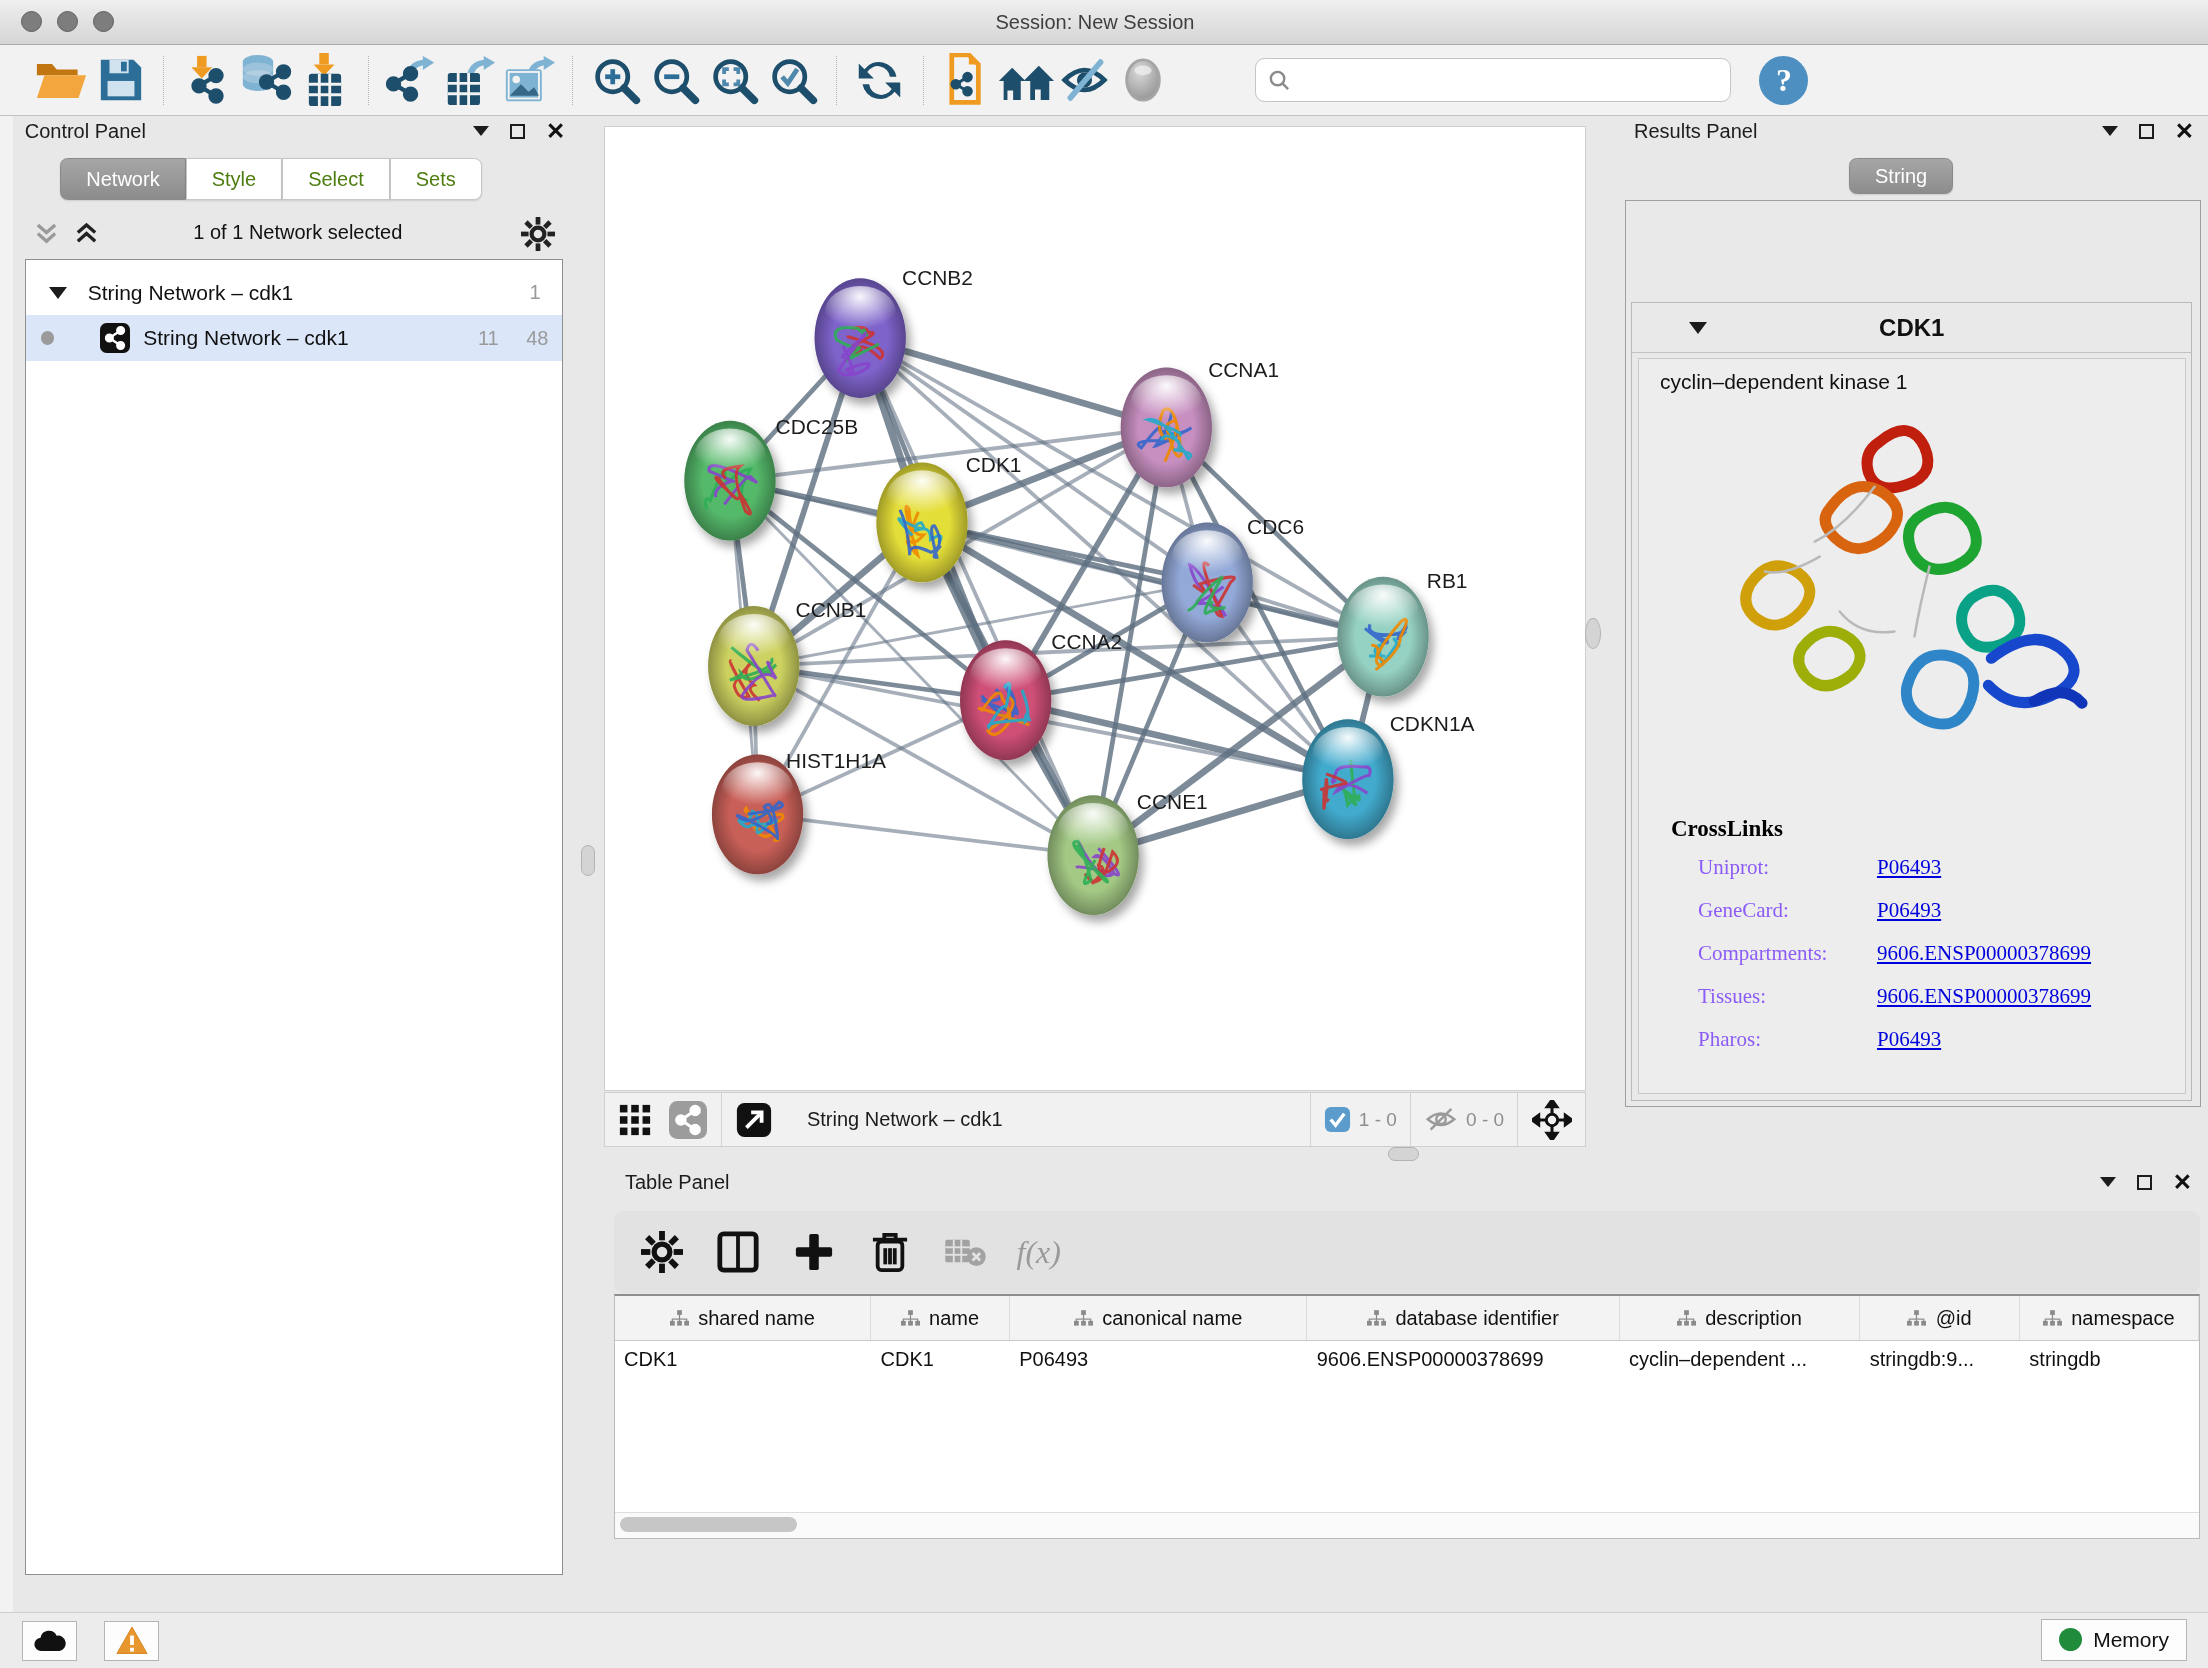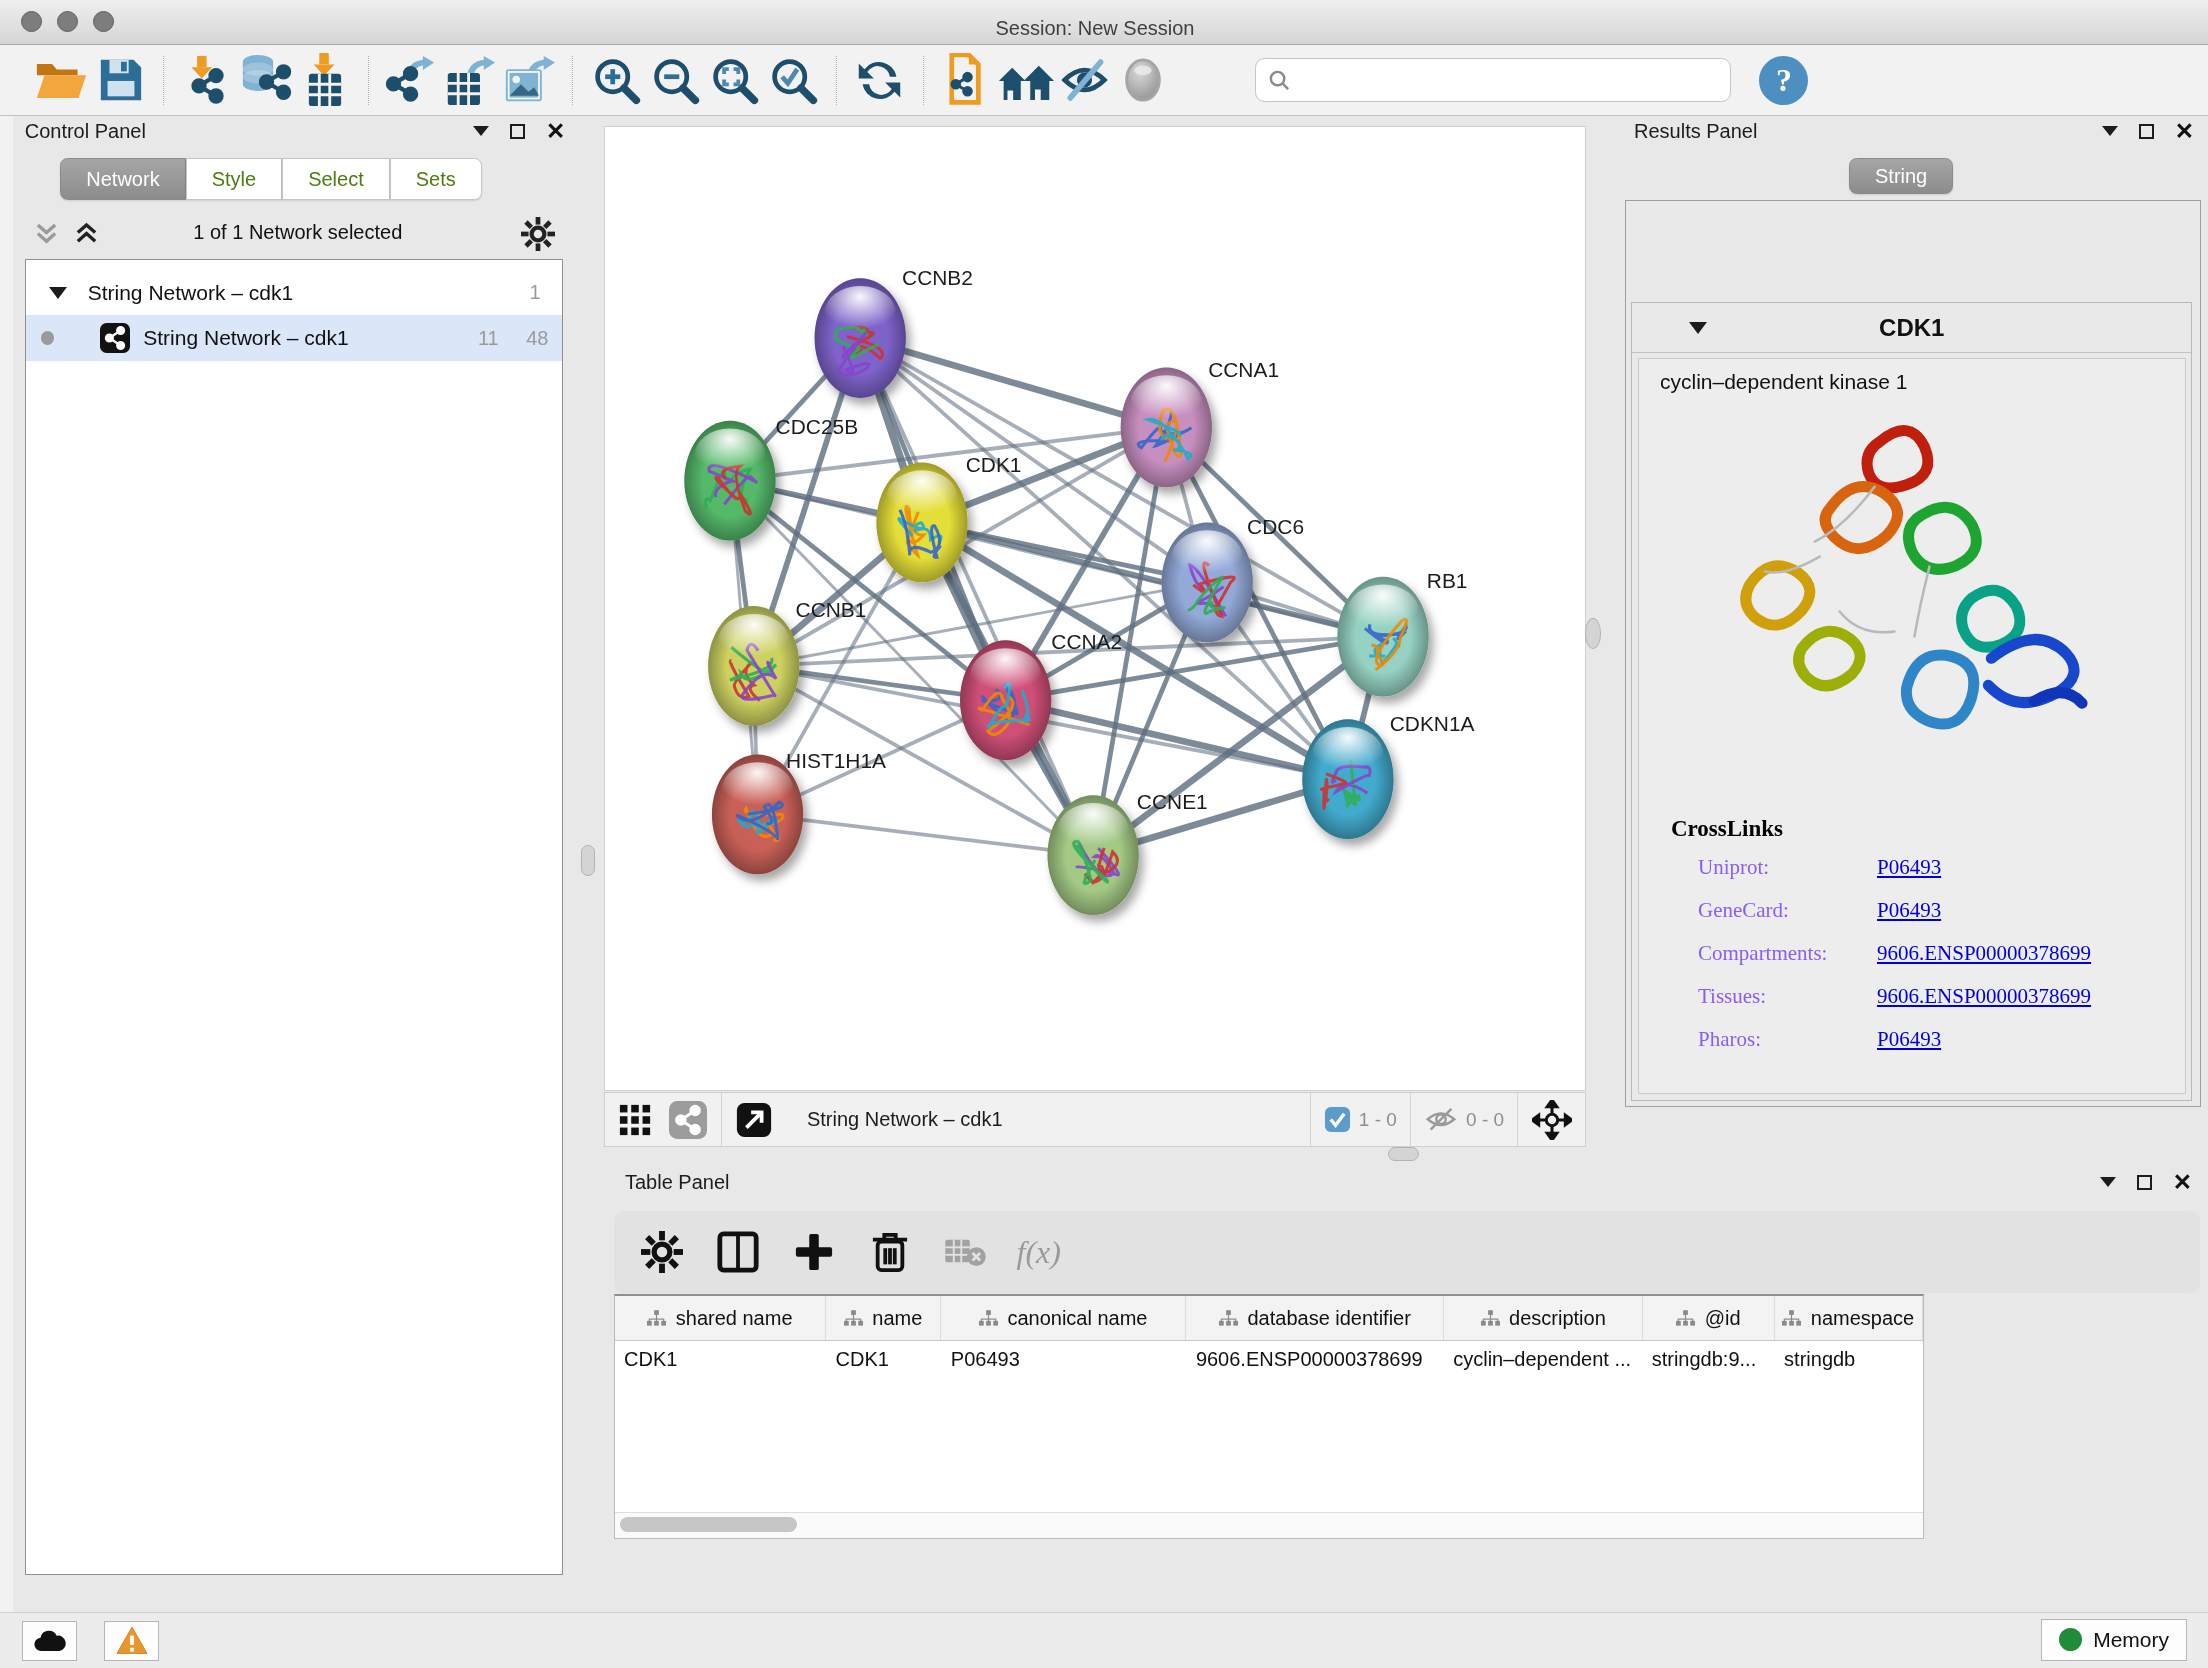--- a/index.html
+++ b/index.html
@@ -5,21 +5,21 @@
   html,body{margin:0;padding:0;}
   body{width:2208px;height:1668px;position:relative;background:#e8e8e8;
        font-family:"Liberation Sans",sans-serif;overflow:hidden;-webkit-font-smoothing:antialiased;}
   .abs{position:absolute;}
   
   #titlebar{left:0;top:0;width:2208px;height:44px;background:linear-gradient(#efefef,#d5d5d5);
             border-bottom:1px solid #a9a9a9;}
   .mac-dot{position:absolute;top:11.4px;width:21px;height:21px;border-radius:50%;
            background:#7d7d7d;border:1px solid #5e5e5e;box-sizing:border-box;}
   #win-title{position:absolute;left:0;right:18px;top:0;height:32px;line-height:44px;text-align:center;
-             font-size:20px;color:#3f3f3f;margin-top:6px;}
+             font-size:20px;color:#3f3f3f;}
   
   #toolbar{left:0;top:45px;width:2208px;height:71px;background:#f2f2f2;border-bottom:1px solid #c3c3c3;
            display:flex;align-items:center;padding-left:32px;box-sizing:border-box;}
   .tb-btn{width:59px;height:59px;display:flex;align-items:center;justify-content:center;border:none;
           background:transparent;padding:0;}
   .tb-sep{width:0;height:49px;border-left:1.9px dotted #b2b2b2;margin:0 13.3px;}
   #search-wrap{margin-left:82px;width:476px;height:44px;background:#fff;border:1px solid #c5c5c5;
                border-radius:9.5px;display:flex;align-items:center;padding-left:11.4px;box-sizing:border-box;}
   #search-input{border:none;outline:none;font-size:19px;flex:1;background:transparent;height:38px;
                 font-family:"Liberation Sans",sans-serif;}
@@ -78,21 +78,21 @@
   #cl-heading{margin-left:32px;font-size:23px;font-weight:bold;color:#000;}
   .cl-row{position:relative;height:43px;}
   .cl-label{position:absolute;left:59px;font-size:21px;color:#8b5cf6;}
   .cl-value{position:absolute;left:238px;font-size:21px;color:#0000dd;text-decoration:underline;}
   
   #table-panel{left:604px;top:1165px;width:1605px;height:447px;}
   #tp-toolbar{position:absolute;left:9.5px;top:46px;width:1586px;height:82px;background:#e2e2e2;
               border-radius:9.5px;display:flex;align-items:center;padding-left:23px;box-sizing:border-box;gap:25px;}
   .tp-icon-btn{width:51px;height:51px;display:flex;align-items:center;justify-content:center;background:none;border:none;padding:0;}
   #fx-label{font-size:32px;color:#9a9a9a;font-family:"Liberation Serif",serif;font-style:italic;}
-  #tp-table{position:absolute;left:9.5px;top:129px;width:1310px;height:245px;background:#fff;
+  #tp-table{position:absolute;left:9.5px;top:129px;width:1586px;height:245px;background:#fff;
             border:1px solid #bbb;border-top:2.9px solid #8f8f8f;box-sizing:border-box;text-decoration:underline;}
   #tp-header{position:absolute;left:0;top:0;height:44px;width:100%;background:#f3f3f3;
              border-bottom:1px solid #c9c9c9;display:flex;}
   .th-cell{height:44px;display:flex;align-items:center;justify-content:center;gap:9.5px;
            border-right:1px solid #dcdcdc;font-size:20px;color:#111;box-sizing:border-box;overflow:hidden;white-space:nowrap;}
   #tp-row{position:absolute;left:0;top:44px;height:38px;width:100%;display:flex;}
   .td-cell{height:38px;line-height:38px;padding-left:9.5px;font-size:20px;color:#111;box-sizing:border-box;
            overflow:hidden;white-space:nowrap;}
   #tp-hscroll{position:absolute;left:0;bottom:0;height:25px;width:100%;background:#fafafa;border-top:1px solid #ddd;}
   #tp-thumb{position:absolute;left:5.7px;top:3.8px;width:177px;height:15px;background:#c6c6c6;border-radius:7.6px;}

